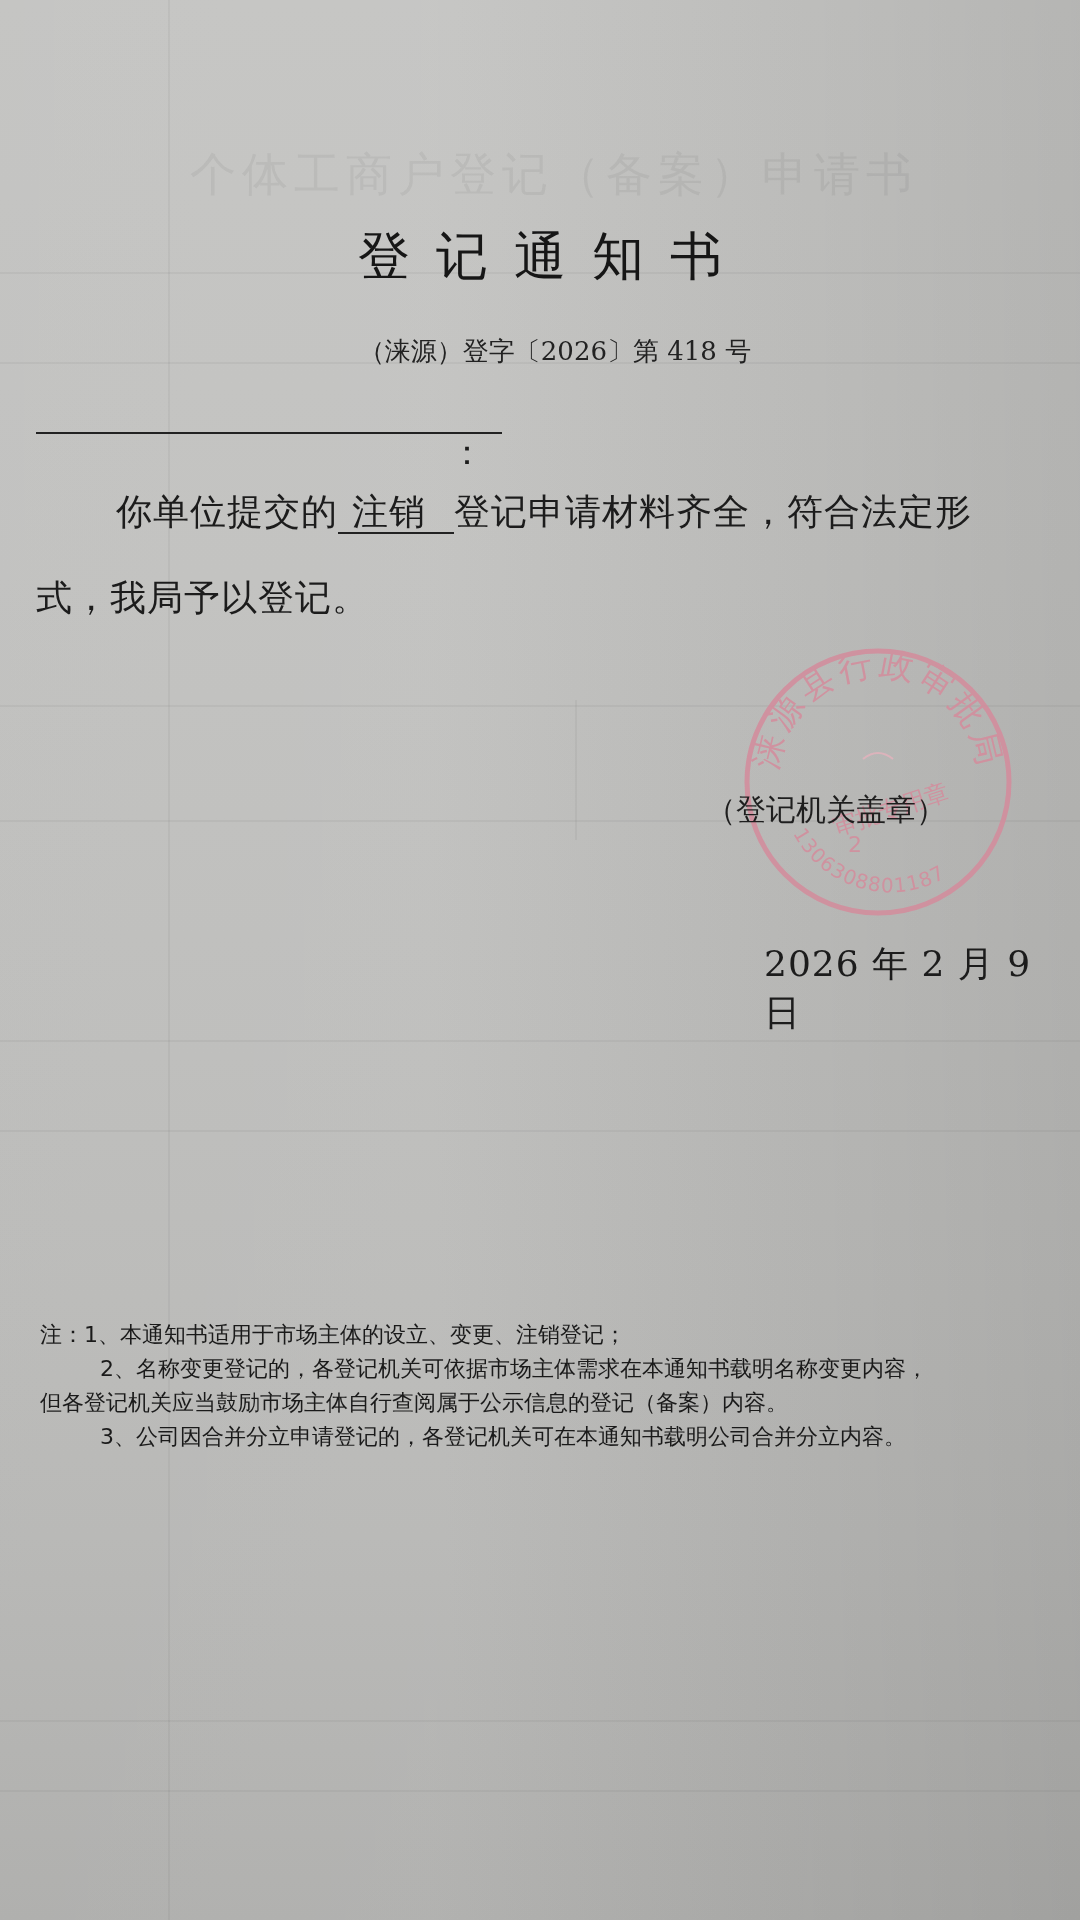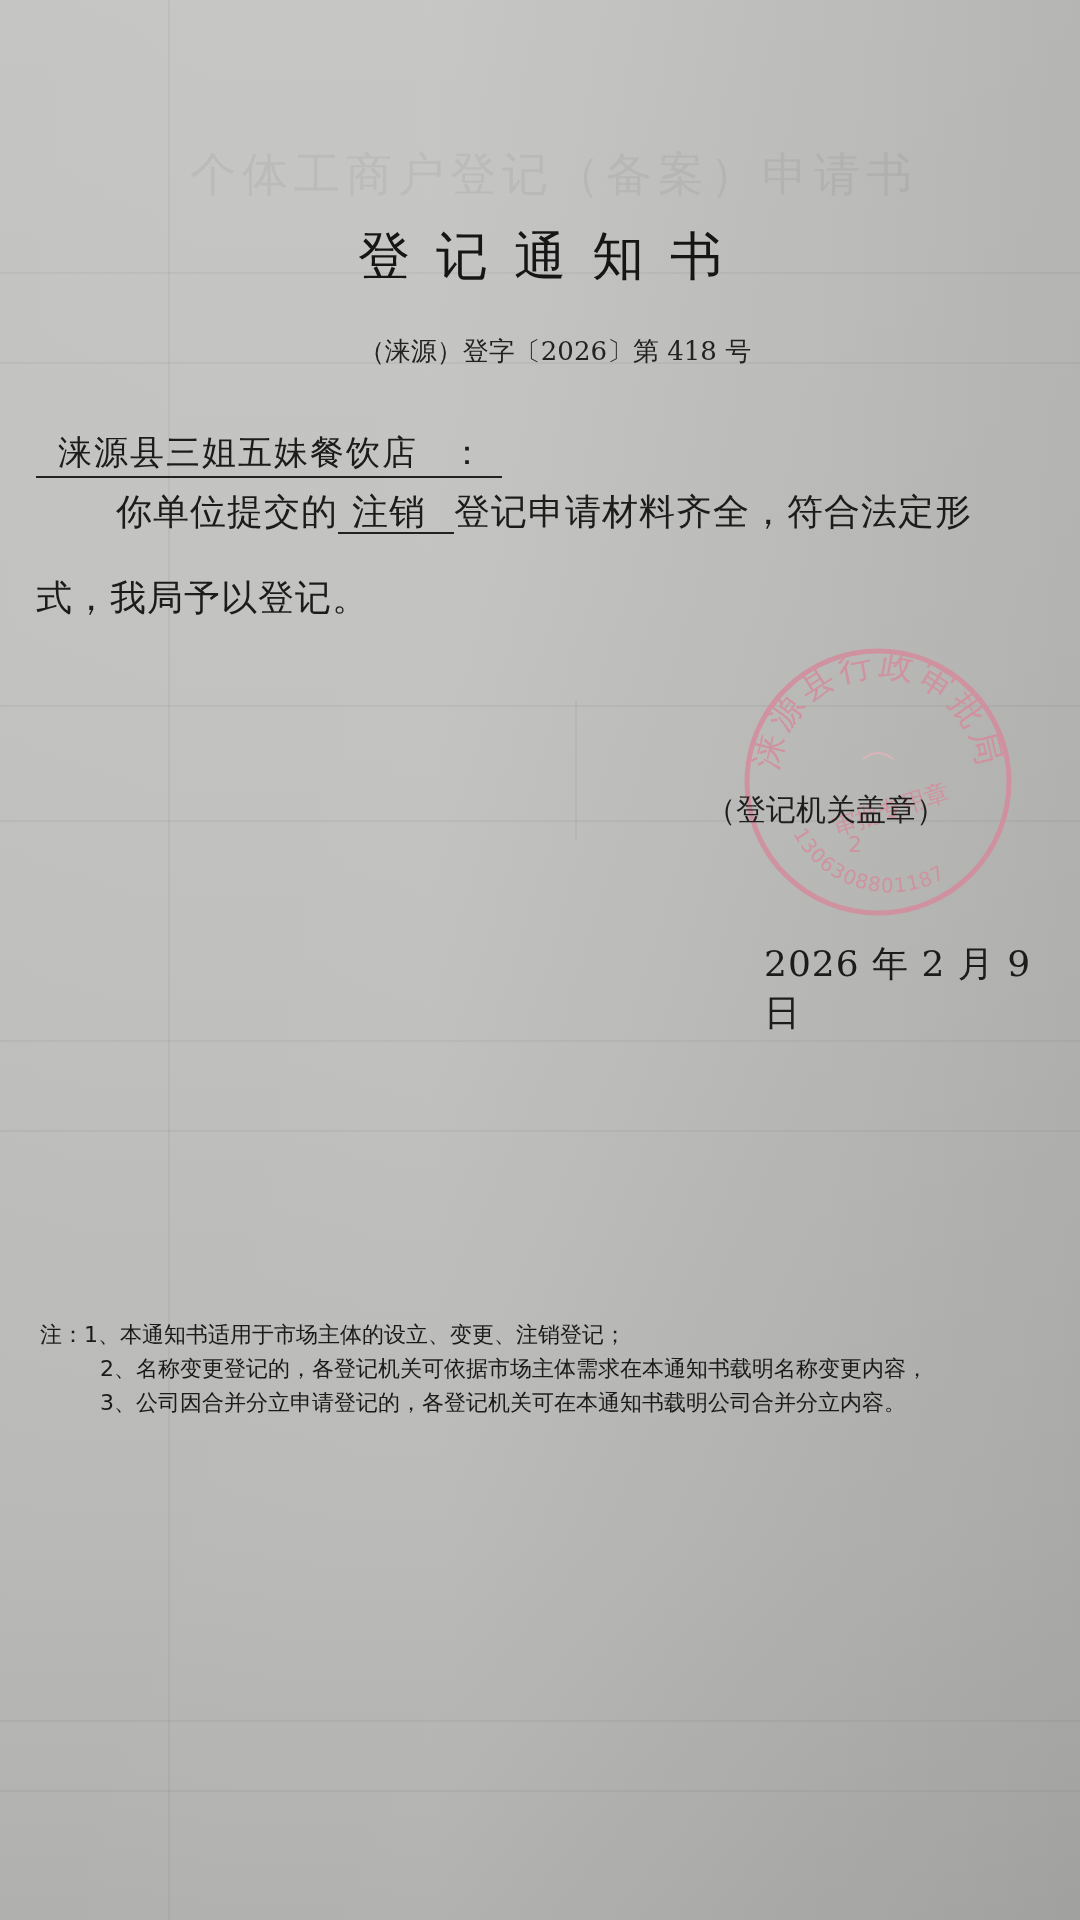--- a/index.html
+++ b/index.html
@@ -151,21 +151,20 @@
 <div class="bleed-line" style="top:1720px; left:0; width:1080px; height:2px;"></div>
 <div class="bleed-line" style="top:1790px; left:0; width:1080px; height:2px;"></div>
 <div class="bleed-line" style="top:0; left:168px; width:2px; height:1920px;"></div>
 <div class="bleed-line" style="top:700px; left:575px; width:2px; height:140px;"></div>
 
 <div class="title">登记通知书</div>
 
 <div class="docno">（涞源）登字〔2026〕第 418 号</div>
 
 <div class="addressee">
-  <span class="name">涞源县三姐五妹餐饮店</span>
   <span class="colon">：</span>
 </div>
 
 <div class="body-line l1"><span>你单位提交的</span><span class="blank">注销</span><span>登记申请材料齐全，符合法定形</span></div>
 
 <div class="body-line l2">式，我局予以登记。</div>
 
 <svg class="stamp" viewBox="0 0 270 270">
   <defs>
     <path id="seal-top-arc" d="M 40 160 A 100 100 0 1 1 230 160"></path>
@@ -183,14 +182,15 @@
   <path d="M 120 112 Q 135 100 150 112" fill="none" stroke="#e3b3bd" stroke-width="2"></path>
 </svg>
 
 <div class="seal-label">（登记机关盖章）</div>
 
 <div class="date">2026 年 2 月 9 日</div>
 
 <div class="notes">
   <div class="row"><span>注：</span><span>1、本通知书适用于市场主体的设立、变更、注销登记；</span></div>
   <div class="row indent">2、名称变更登记的，各登记机关可依据市场主体需求在本通知书载明名称变更内容，</div>
+  <div class="row">但各登记机关应当鼓励市场主体自行查阅属于公示信息的登记（备案）内容。</div>
   <div class="row indent">3、公司因合并分立申请登记的，各登记机关可在本通知书载明公司合并分立内容。</div>
 </div>
 
 </body></html>

